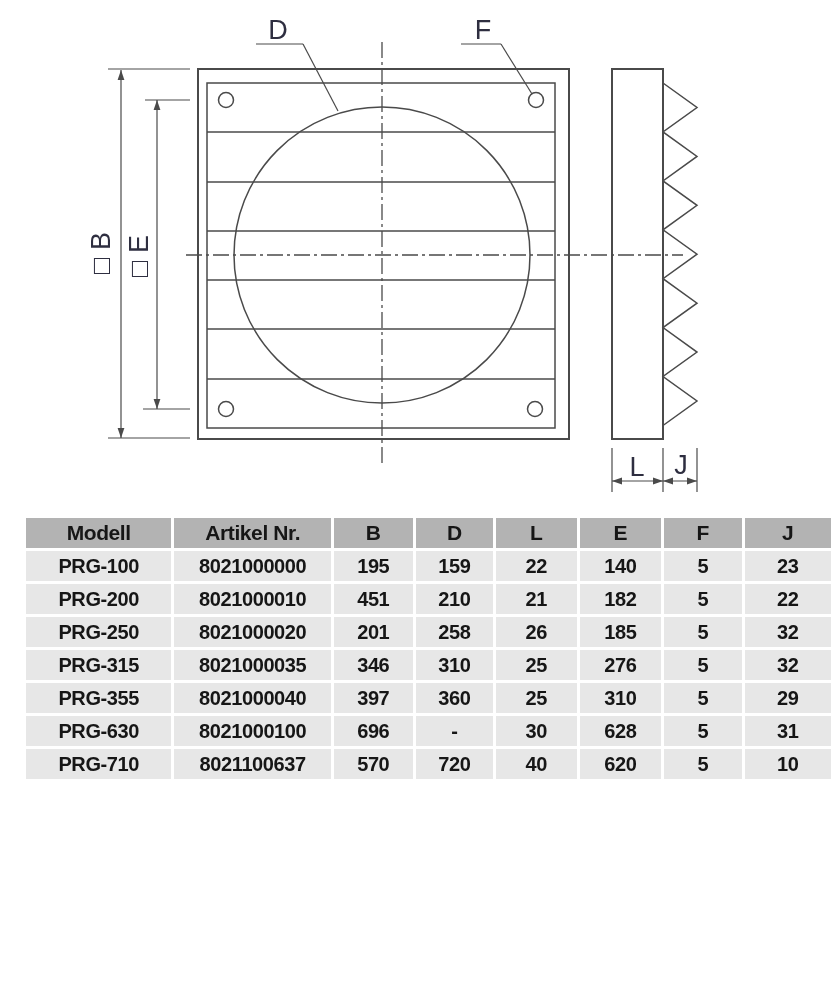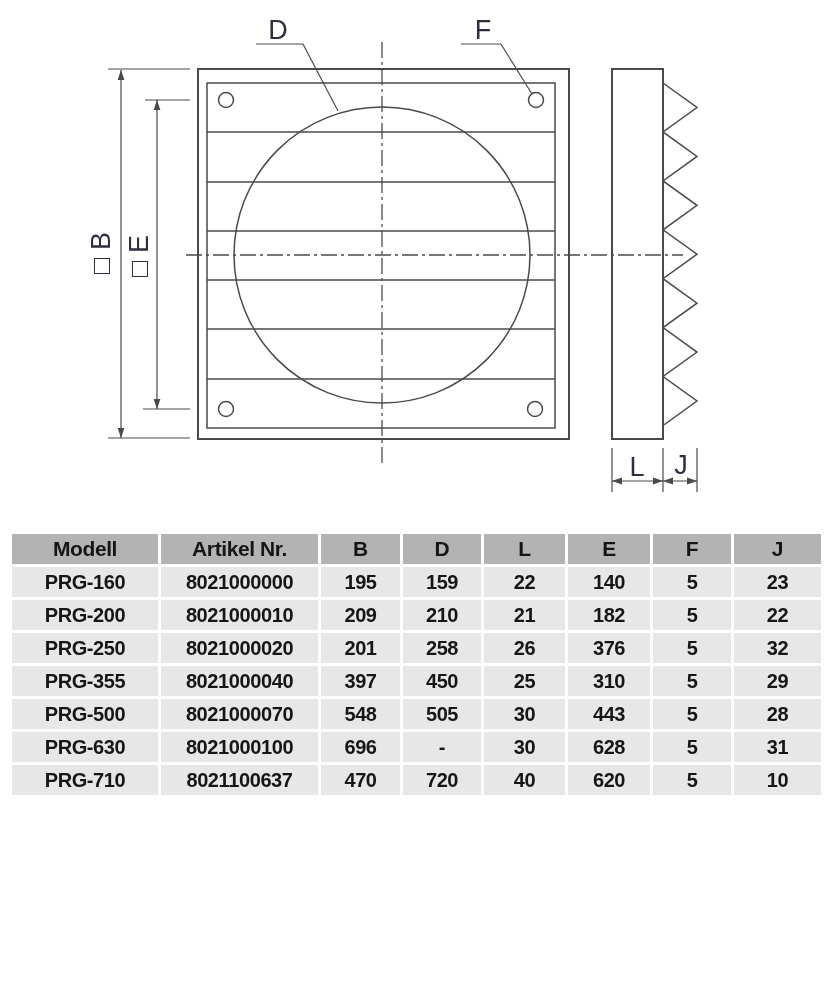--- a/index.html
+++ b/index.html
@@ -40,24 +40,23 @@
     stroke: none;
   }
   .drawing text {
     font-family: "Liberation Sans", "DejaVu Sans", sans-serif;
     font-size: 27px;
     fill: #2e2e40;
   }
   table.dims {
     position: absolute;
     top: 515px;
-    left: 9px;
+    left: 23px;
     border-collapse: collapse;
     table-layout: fixed;
-    margin-top: 16px;
   }
   table.dims th, table.dims td {
     border: 3px solid #ffffff;
     background: #e7e7e7;
     height: 30px;
     padding: 0;
     text-align: center;
     vertical-align: middle;
     font-family: "Liberation Sans", sans-serif;
     font-weight: bold;
@@ -171,83 +170,83 @@
         <th>B</th>
         <th>D</th>
         <th>L</th>
         <th>E</th>
         <th>F</th>
         <th>J</th>
       </tr>
     </thead>
     <tbody>
         <tr>
-          <td>PRG-160</td>
+          <td>PRG-100</td>
           <td>8021000000</td>
           <td>195</td>
           <td>159</td>
           <td>22</td>
           <td>140</td>
           <td>5</td>
           <td>23</td>
         </tr>
         <tr>
           <td>PRG-200</td>
           <td>8021000010</td>
-          <td>209</td>
+          <td>451</td>
           <td>210</td>
           <td>21</td>
           <td>182</td>
           <td>5</td>
           <td>22</td>
         </tr>
         <tr>
           <td>PRG-250</td>
           <td>8021000020</td>
           <td>201</td>
           <td>258</td>
           <td>26</td>
-          <td>376</td>
+          <td>185</td>
+          <td>5</td>
+          <td>32</td>
+        </tr>
+        <tr>
+          <td>PRG-315</td>
+          <td>8021000035</td>
+          <td>346</td>
+          <td>310</td>
+          <td>25</td>
+          <td>276</td>
           <td>5</td>
           <td>32</td>
         </tr>
         <tr>
           <td>PRG-355</td>
           <td>8021000040</td>
           <td>397</td>
-          <td>450</td>
+          <td>360</td>
           <td>25</td>
           <td>310</td>
           <td>5</td>
           <td>29</td>
-        </tr>
-        <tr>
-          <td>PRG-500</td>
-          <td>8021000070</td>
-          <td>548</td>
-          <td>505</td>
-          <td>30</td>
-          <td>443</td>
-          <td>5</td>
-          <td>28</td>
         </tr>
         <tr>
           <td>PRG-630</td>
           <td>8021000100</td>
           <td>696</td>
           <td>-</td>
           <td>30</td>
           <td>628</td>
           <td>5</td>
           <td>31</td>
         </tr>
         <tr>
           <td>PRG-710</td>
           <td>8021100637</td>
-          <td>470</td>
+          <td>570</td>
           <td>720</td>
           <td>40</td>
           <td>620</td>
           <td>5</td>
           <td>10</td>
         </tr>
       </tbody>
   </table>
 
 </div>

